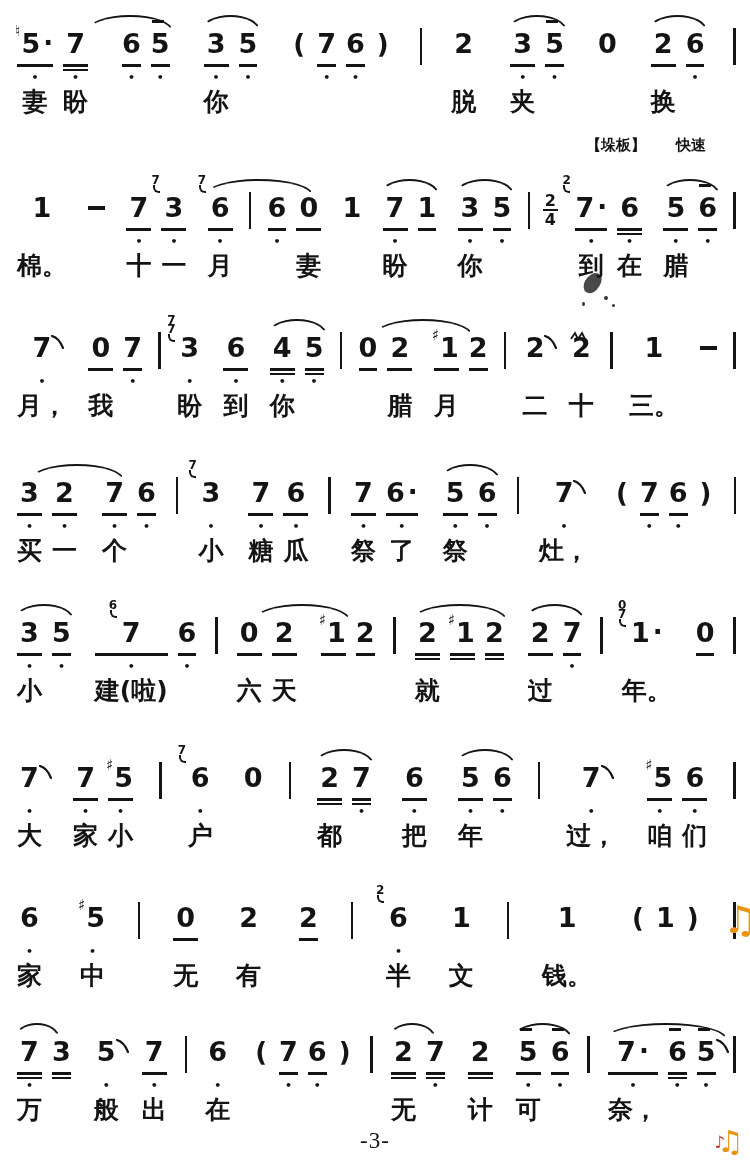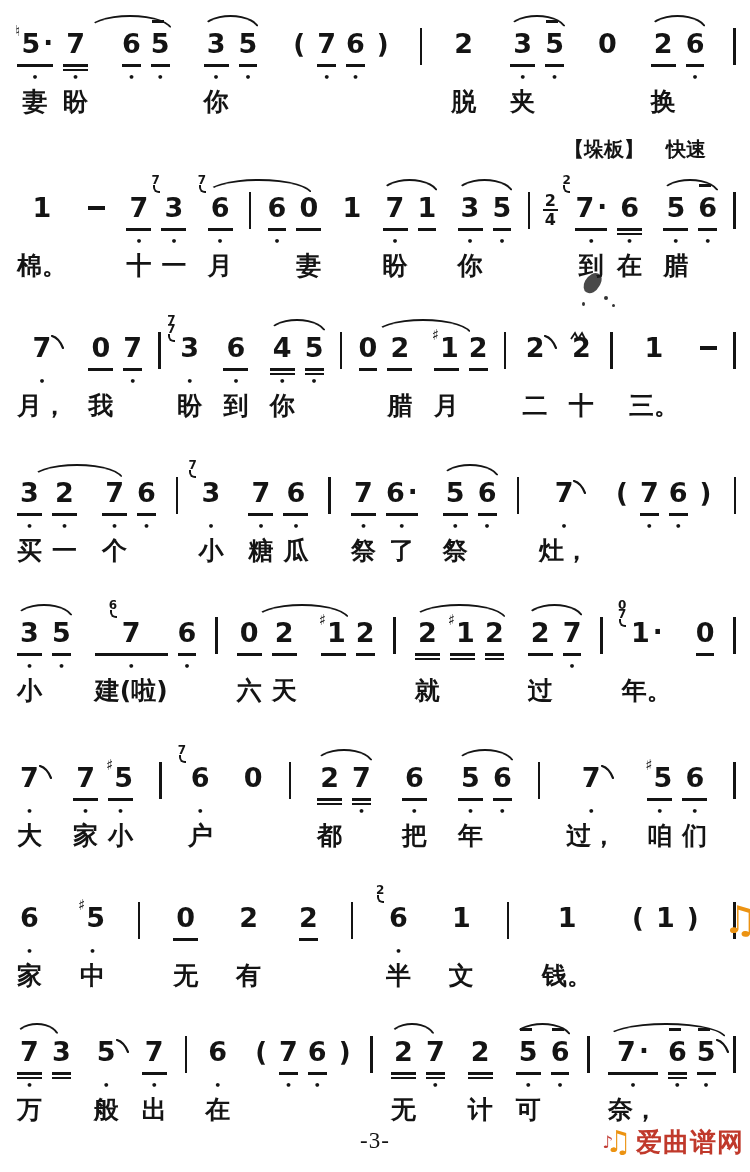--- a/index.html
+++ b/index.html
@@ -26,21 +26,21 @@
   .par{font-size:26px;line-height:33px;font-weight:700;padding:0 7px;}
   .slur{position:absolute;top:-13px;height:12px;border:2px solid transparent;
         border-top:2.5px solid #141414;border-radius:50% 50% 0 0/100% 100% 0 0;}
   .ovr{position:absolute;top:-8px;left:1px;width:12px;height:2.5px;background:#141414;}
   .grace{position:absolute;top:-16px;left:-13px;display:flex;flex-direction:column;align-items:flex-start;
          font-size:12px;line-height:9px;font-weight:800;font-style:normal;}
   .grace::after{content:"";width:5px;height:6px;border-left:2px solid #141414;border-bottom:2px solid #141414;
          border-bottom-left-radius:6px;margin-left:1px;}
   .mord{position:absolute;top:-17px;left:-2px;}
   .slide{position:absolute;top:-8px;right:-13px;}
-  #hdr{position:absolute;top:136px;right:44px;font-size:20px;font-weight:800;display:flex;gap:22px;}
+  #hdr{position:absolute;top:136px;right:44px;font-size:15px;font-weight:800;display:flex;gap:30px;}
   #footer{position:absolute;top:1128px;left:0;width:100%;text-align:center;
           font-family:"Liberation Serif",serif;font-size:23px;letter-spacing:1px;}
   #wm{position:absolute;top:1124px;right:6px;display:flex;align-items:center;}
   #wm .wm-ic{font-size:30px;color:#EC9312;position:relative;line-height:36px;}
   #wm .wm-ic2{font-size:17px;color:#C23B34;margin-right:-8px;line-height:36px;}
   #wm .wm-tx{font-size:26px;font-weight:800;color:#C0392B;letter-spacing:1px;margin-left:4px;}
   #sideic{position:absolute;top:898px;right:-7px;font-size:38px;color:#EC9312;line-height:44px;}
   .smudge{position:absolute;left:585px;top:272px;width:15px;height:22px;background:#1c1c1c;opacity:.8;
           border-radius:60% 40% 55% 45%;transform:rotate(28deg);}
   .smudge-dot{position:absolute;background:#333;border-radius:50%;}
@@ -1421,14 +1421,13 @@
 <div class="smudge-dot" style="left:612px;top:304px;width:3px;height:3px;"></div>
 <div class="smudge-dot" style="left:582px;top:302px;width:3px;height:4px;"></div>
 
 <span id="sideic">♫</span>
 
 <div id="footer">-3-</div>
 
 <div id="wm">
   <span class="wm-ic2">♪</span>
   <span class="wm-ic">♫</span>
-  <span class="wm-tx">爱曲谱网</span>
 </div>
 
 </body></html>

